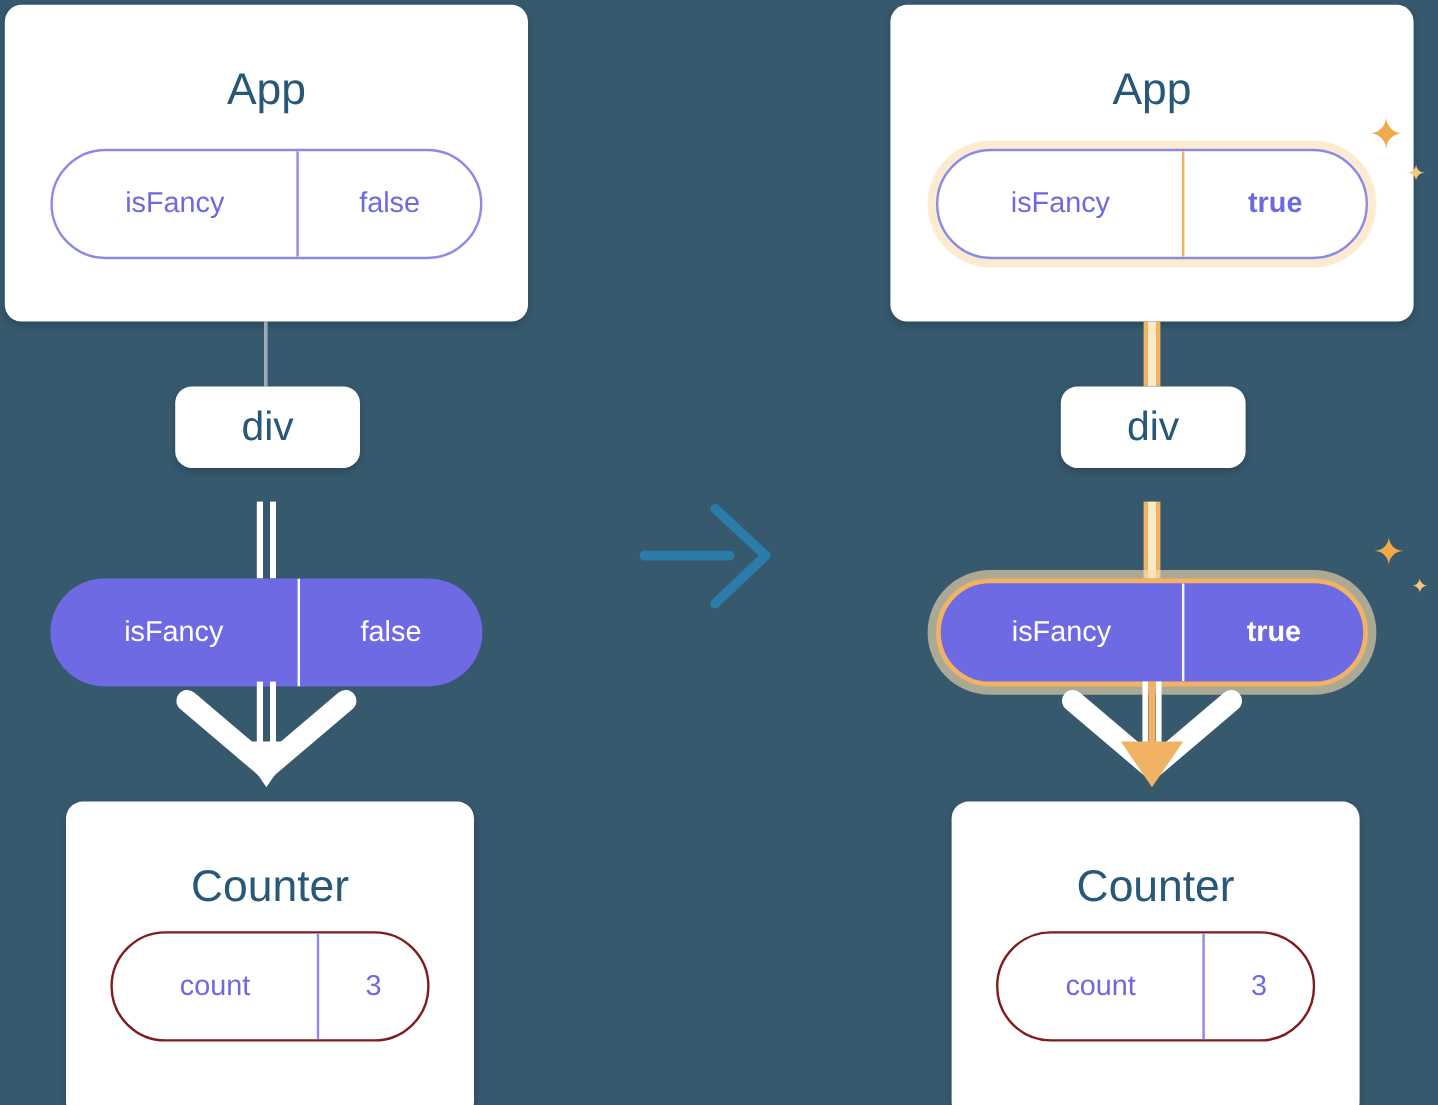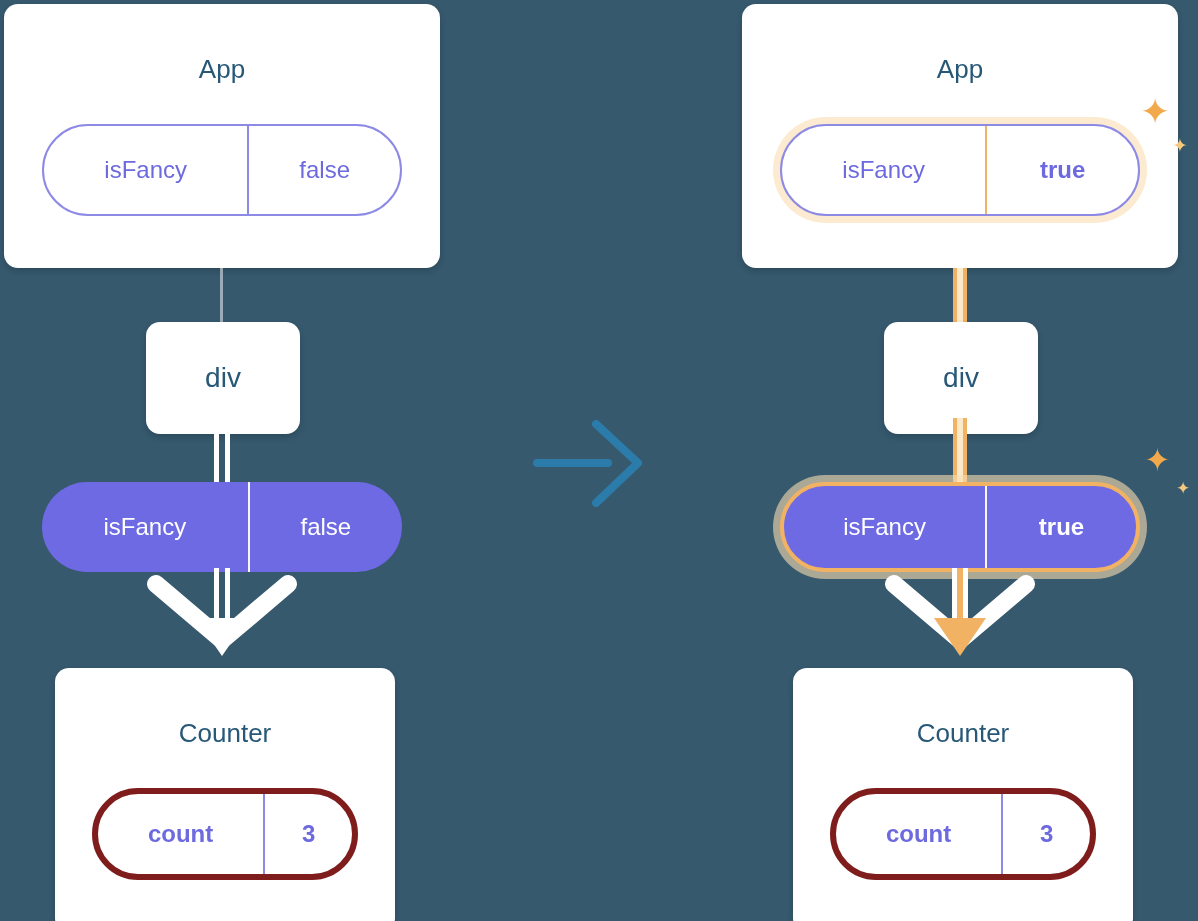--- a/index.html
+++ b/index.html
@@ -20,21 +20,21 @@
     position: absolute;
     background: #ffffff;
     border-radius: 14px;
     box-shadow: 0 3px 6px rgba(0,0,0,0.18);
   }
   .app-card { left: 4px; top: 4px; width: 436px; height: 264px; }
   .card-title {
     position: absolute; left: 0; right: 0;
     text-align: center;
     color: #275878;
-    font-size: 26px;
+    font-size: 37px;
     font-weight: 500;
   }
   .app-card .card-title { top: 50px; }
 
   .pill {
     position: absolute;
     display: flex;
     align-items: stretch;
     border-radius: 60px;
     font-size: 24px;
@@ -79,23 +79,23 @@
     left: 215px; width: 14px;
     background: linear-gradient(to right,
       #F2B263 0, #F2B263 4px,
       #FBE9CC 4px, #FBE9CC 10px,
       #F2B263 10px, #F2B263 14px);
   }
   .conn.app-div  { top: 268px; height: 54px; }
   .conn.div-pill { top: 418px; height: 64px; }
 
   .div-card {
-    left: 146px; top: 322px; width: 154px; height: 112px;
+    left: 146px; top: 322px; width: 154px; height: 68px;
     display: flex; align-items: center; justify-content: center;
-    font-size: 28px; color: #275878;
+    font-size: 34px; color: #275878;
   }
 
   .shaft {
     position: absolute;
     left: 214px; top: 568px; width: 16px; height: 56px;
     background: linear-gradient(to right,
       #fff 0, #fff 5px,
       rgba(0,0,0,0) 5px, rgba(0,0,0,0) 11px,
       #fff 11px, #fff 16px);
   }
@@ -111,25 +111,24 @@
     width: 0; height: 0;
     border-left: 26px solid transparent;
     border-right: 26px solid transparent;
     border-top: 38px solid #ffffff;
   }
   .arrowhead.orange { border-top-color: #F2B263; }
 
   .counter-card { left: 55px; top: 652px; width: 340px; height: 264px; margin-top: 16px; }
   .counter-card .card-title { top: 50px; }
   .counter-card .pill.outline {
-    left: 37px; top: 120px; width: 266px; height: 92px;
-    border: 6px solid #7f1d1d;
+    left: 37px; top: 108px; width: 266px; height: 92px;
+    border: 2px solid #7f1d1d;
     color: #6D6ADF;
     background: #fff;
-    font-weight: bold;
   }
   .counter-card .pill .cell.key { flex: 1.9; }
   .counter-card .pill .cell.val { flex: 1; }
 
   .sparkle { position: absolute; color: #F2A94C; line-height: 1; }
   .sp-app-big   { left: 402px; top: 94px;  font-size: 36px; }
   .sp-app-small { left: 434px; top: 136px; font-size: 19px; color: #F6C87E; }
   .sp-pill-big   { left: 406px; top: 444px; font-size: 32px; }
   .sp-pill-small { left: 438px; top: 480px; font-size: 17px; color: #F6C87E; }
 

